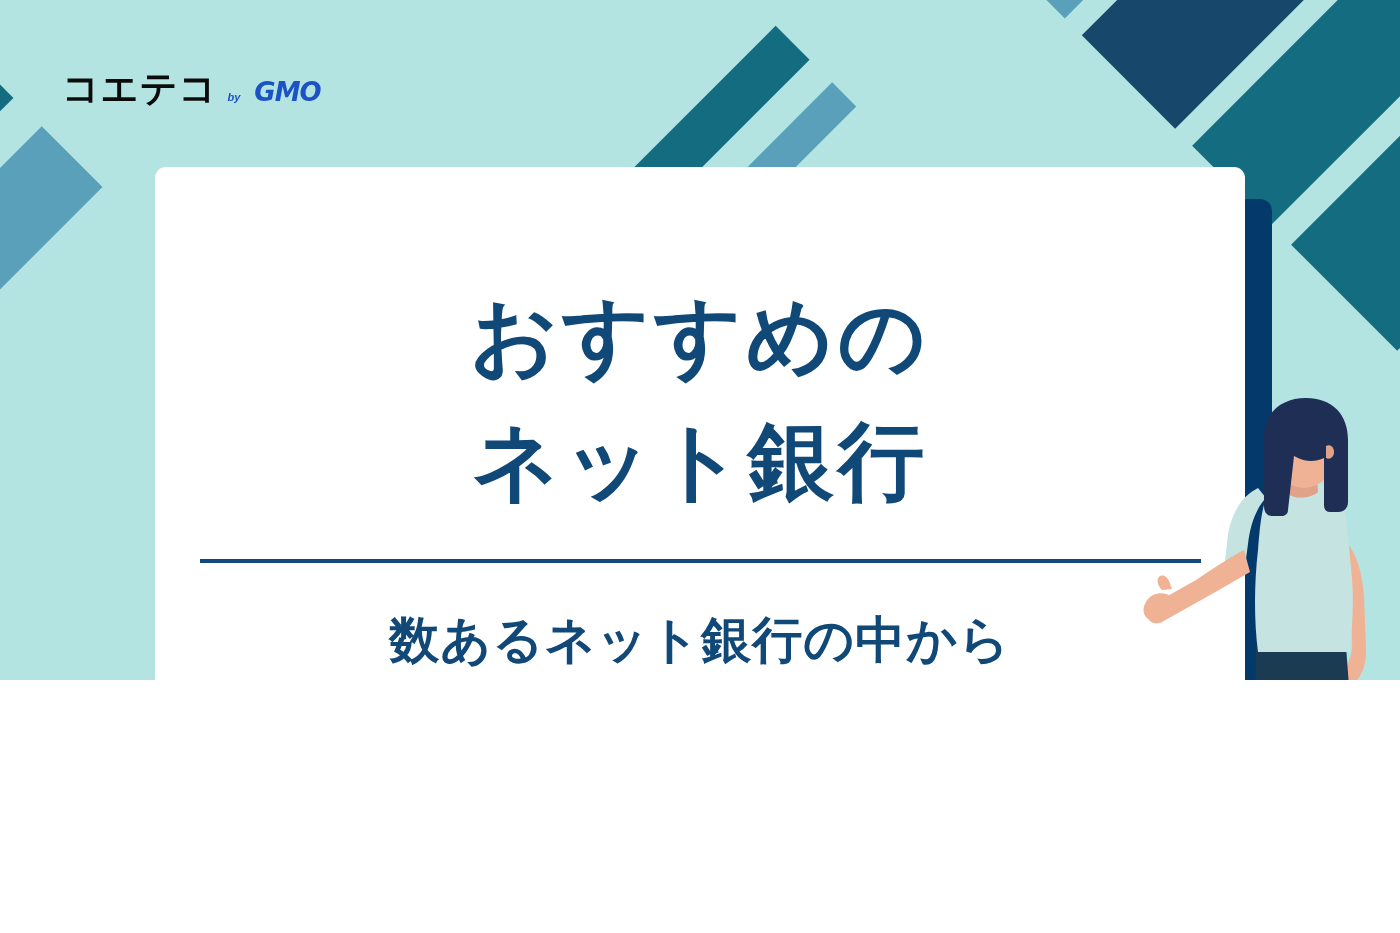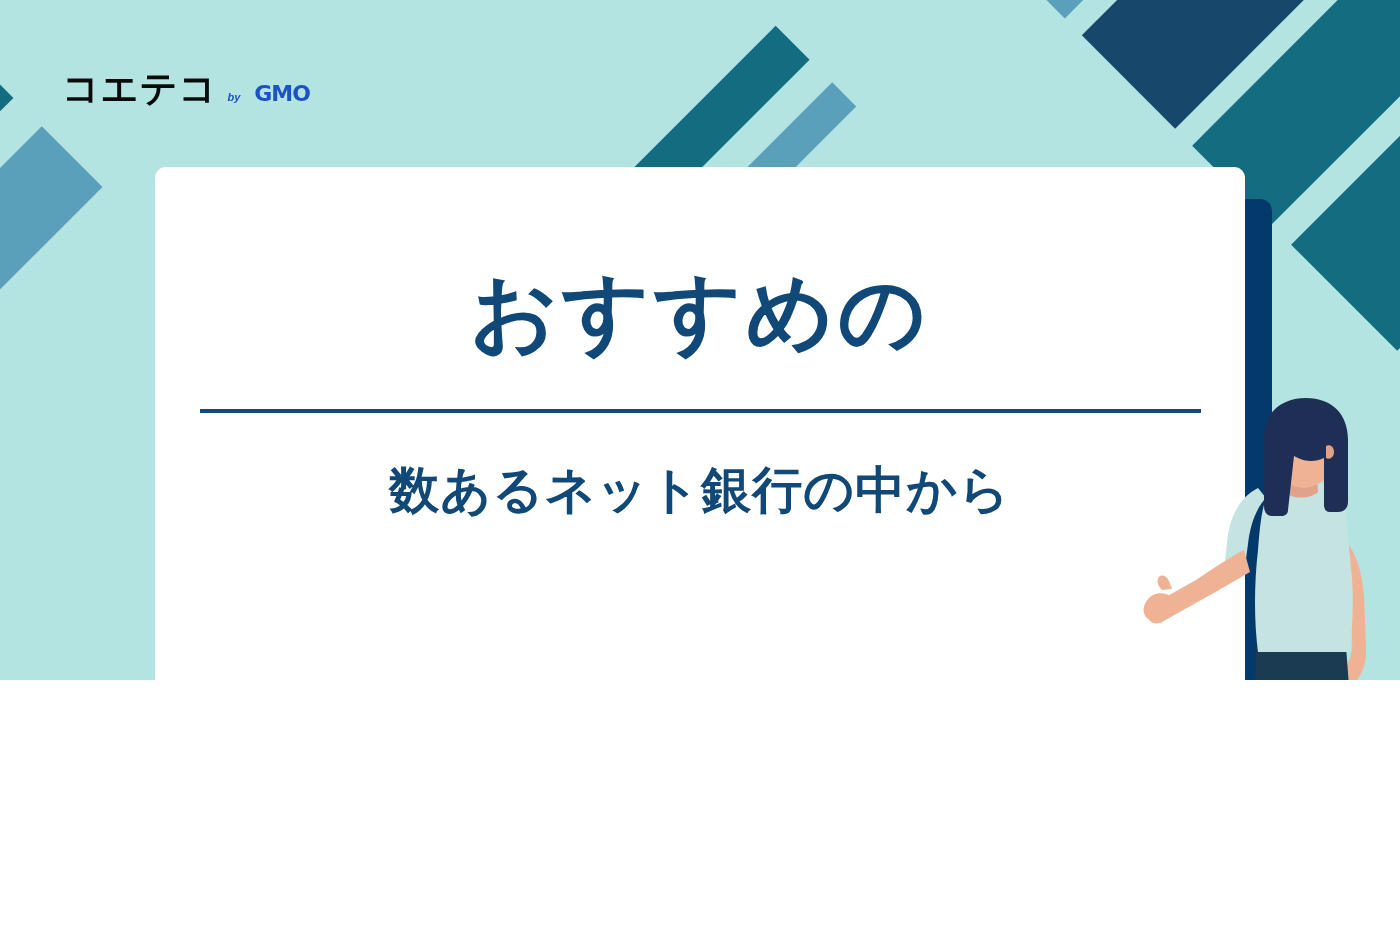--- a/index.html
+++ b/index.html
@@ -40,24 +40,25 @@
     font-family: "DejaVu Sans", sans-serif;
   }
   .logo-by {
     font-size: 11px;
     font-weight: 700;
     color: #1b52c4;
     font-style: italic;
     margin-left: -4px;
   }
   .logo-gmo {
-    font-size: 22px;
+    font-size: 26px;
     font-weight: 800;
     color: #1b52c4;
     letter-spacing: -1px;
+    font-style: italic;
     font-family: "DejaVu Sans", sans-serif;
   }
 
   
   .card-shadow {
     position: absolute;
     left: 188px; top: 199px;
     width: 1084px; height: 640px;
     background: #04396c;
     border-radius: 12px;
@@ -81,21 +82,21 @@
   .title {
     margin-top: 95px;
     text-align: center;
     color: #104877;
     font-weight: 700;
     font-size: 86px;
     line-height: 1.18;
     letter-spacing: 4px;
     font-family: "DejaVu Sans", sans-serif;
   }
-  .title-line { display: block; }
+  .title-line { display: block; margin-top: 24px; }
 
   .divider {
     margin-top: 46px;
     width: 1001px;
     height: 4px;
     background: #134a7d;
   }
 
   .subtitle {
     margin-top: 42px;
@@ -177,20 +178,21 @@
     <span class="logo-by">by</span>
     <span class="logo-gmo">GMO</span>
   </div>
 
   <div class="card-shadow"></div>
 
   <div class="card">
     <div class="card-inner">
       <h1 class="title">
         <span class="title-line">おすすめの</span>
+        <span class="title-line">ネット銀行</span>
       </h1>
 
       <div class="divider"></div>
 
       <p class="subtitle">
         <span class="subtitle-line">数あるネット銀行の中から</span>
       </p>
     </div>
   </div>
 

